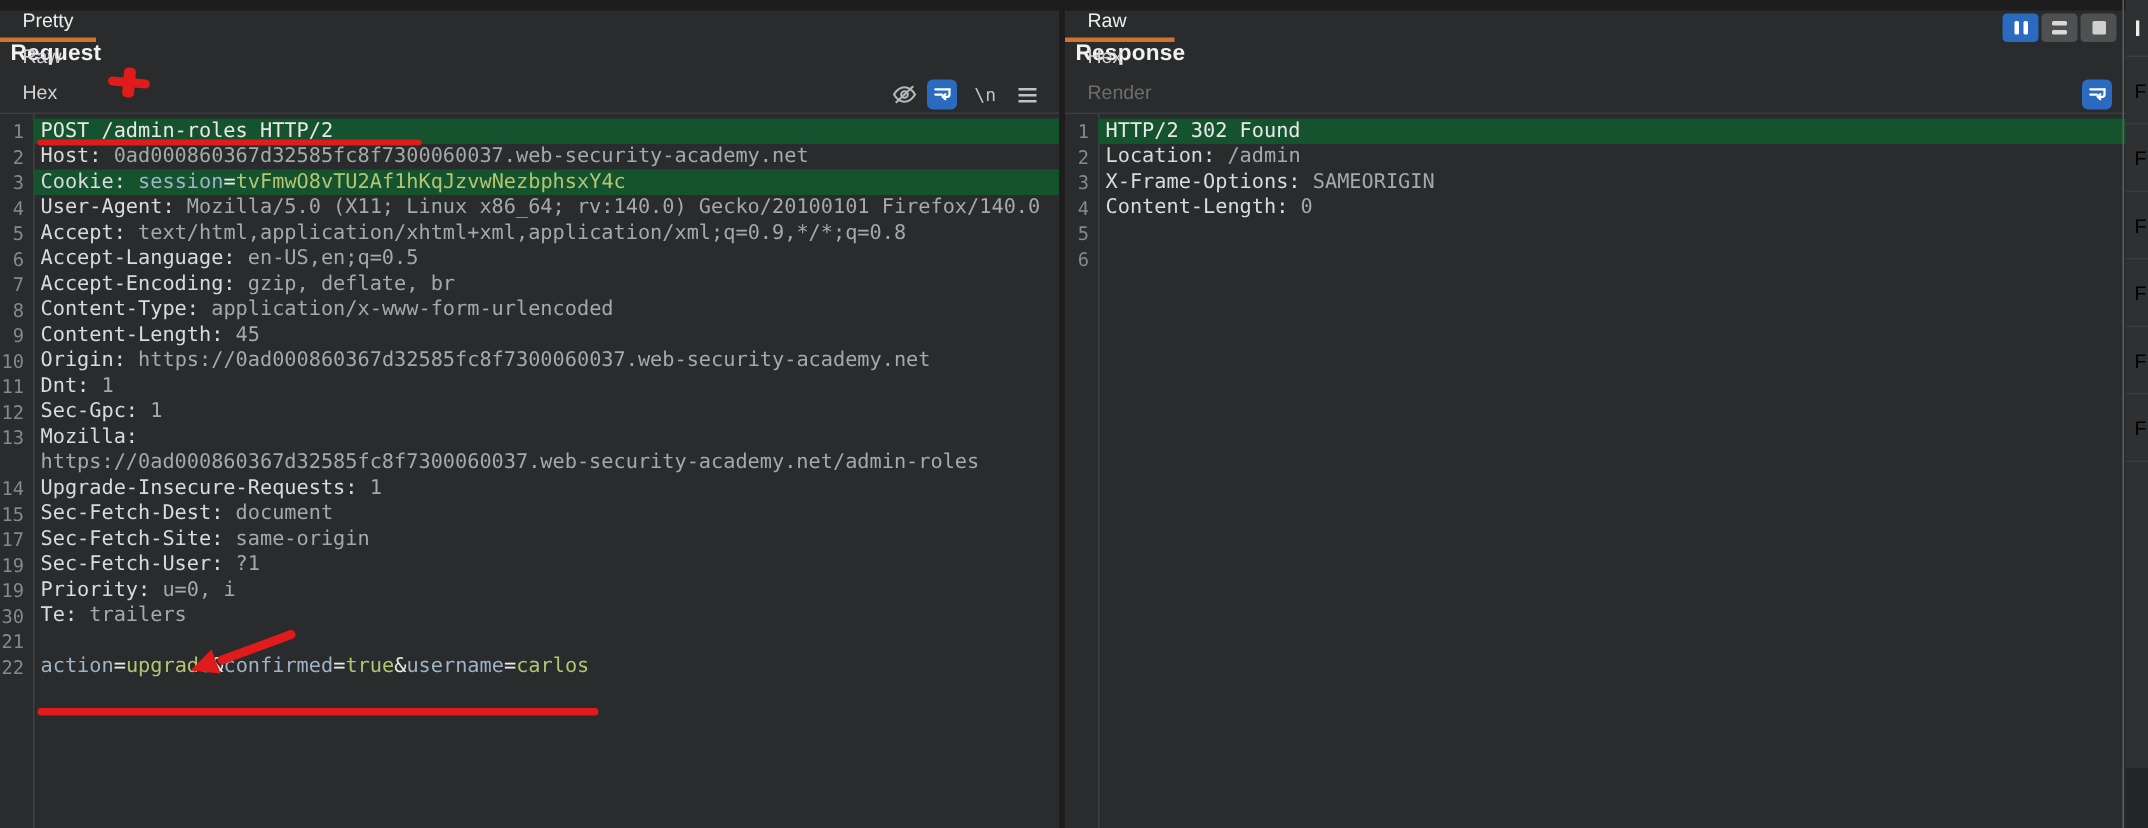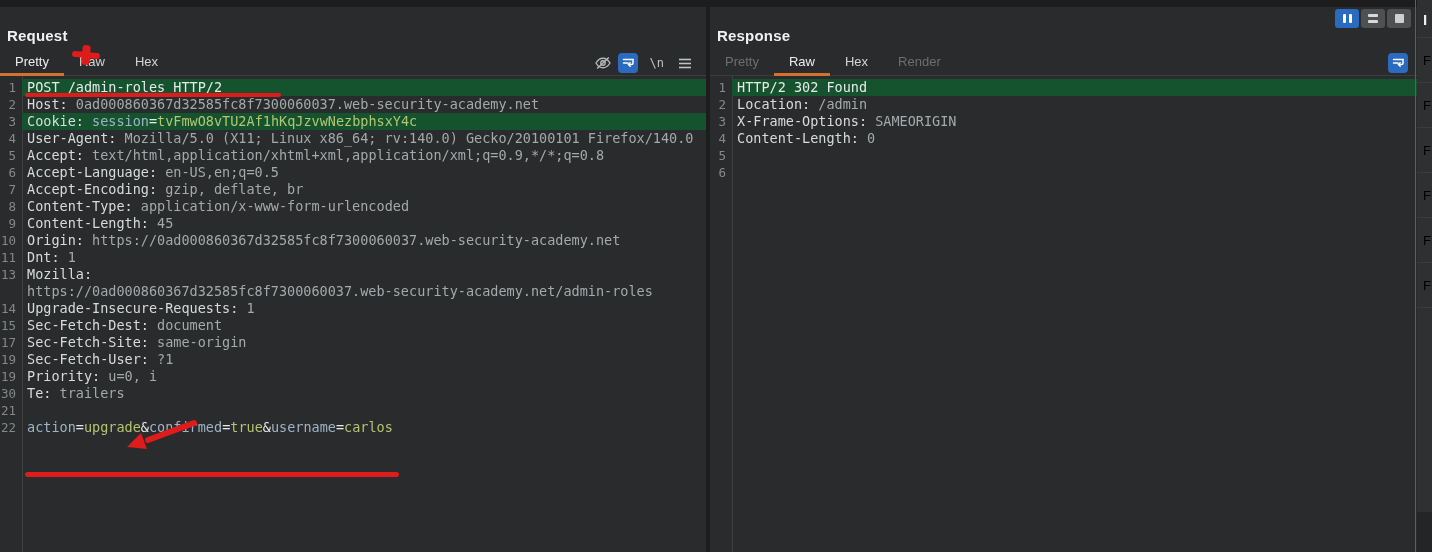--- a/index.html
+++ b/index.html
@@ -6,21 +6,21 @@
   body{
     width:1432px;height:552px;position:relative;overflow:hidden;
     background:#1d1d1d;font-family:"Liberation Sans",sans-serif;
   }
   .panel{position:absolute;top:7px;height:545px;background:#292b2c;}
   #request-panel{left:0;width:706px;}
   #response-panel{left:710px;width:754px;}
 
   .panel-header{position:absolute;top:0;left:0;right:0;height:69px;border-bottom:1px solid #3a3c3d;box-sizing:border-box;}
   .panel-title{position:absolute;left:7px;top:20px;font-size:15px;font-weight:bold;color:#f1f1f1;letter-spacing:.2px;}
-  .tabs{position:absolute;left:0;bottom:-1px;display:flex;}
+  .tabs{position:absolute;left:0;bottom:-1px;display:flex;flex-direction:column;}
   .tab{padding:0 15px;height:24px;line-height:19px;font-size:13px;color:#d4d4d4;border-bottom:3px solid transparent;box-sizing:border-box;cursor:default;}
   .tab.active{color:#ededed;border-bottom-color:#d3722e;}
   .tab.dim{color:#6e6e6e;}
 
   .hdr-icon{position:absolute;top:46px;height:20px;display:flex;align-items:center;justify-content:center;}
   .btn-wrap{width:20px;height:20px;border-radius:4px;background:#2a6bc0;}
   .nl-label{font-family:"DejaVu Sans Mono",monospace;font-size:12px;color:#c0c3c4;}
   #request-panel .icon-eye{right:94px;}
   #request-panel .btn-wrap{right:68px;}
   #request-panel .icon-nl{right:42px;}
@@ -144,20 +144,24 @@
       </div>
       <div class="code-row">
         <span class="ln">10</span>
         <span class="code"><span class="t-n">Origin:</span><span class="t-v"> https://0ad000860367d32585fc8f7300060037.web-security-academy.net</span></span>
       </div>
       <div class="code-row">
         <span class="ln">11</span>
         <span class="code"><span class="t-n">Dnt:</span><span class="t-v"> 1</span></span>
       </div>
       <div class="code-row">
+        <span class="ln">12</span>
+        <span class="code"><span class="t-n">Sec-Gpc:</span><span class="t-v"> 1</span></span>
+      </div>
+      <div class="code-row">
         <span class="ln">13</span>
         <span class="code"><span class="t-n">Mozilla:</span></span>
       </div>
       <div class="code-row">
         <span class="ln"></span>
         <span class="code"><span class="t-v">https://0ad000860367d32585fc8f7300060037.web-security-academy.net/admin-roles</span></span>
       </div>
       <div class="code-row">
         <span class="ln">14</span>
         <span class="code"><span class="t-n">Upgrade-Insecure-Requests:</span><span class="t-v"> 1</span></span>

